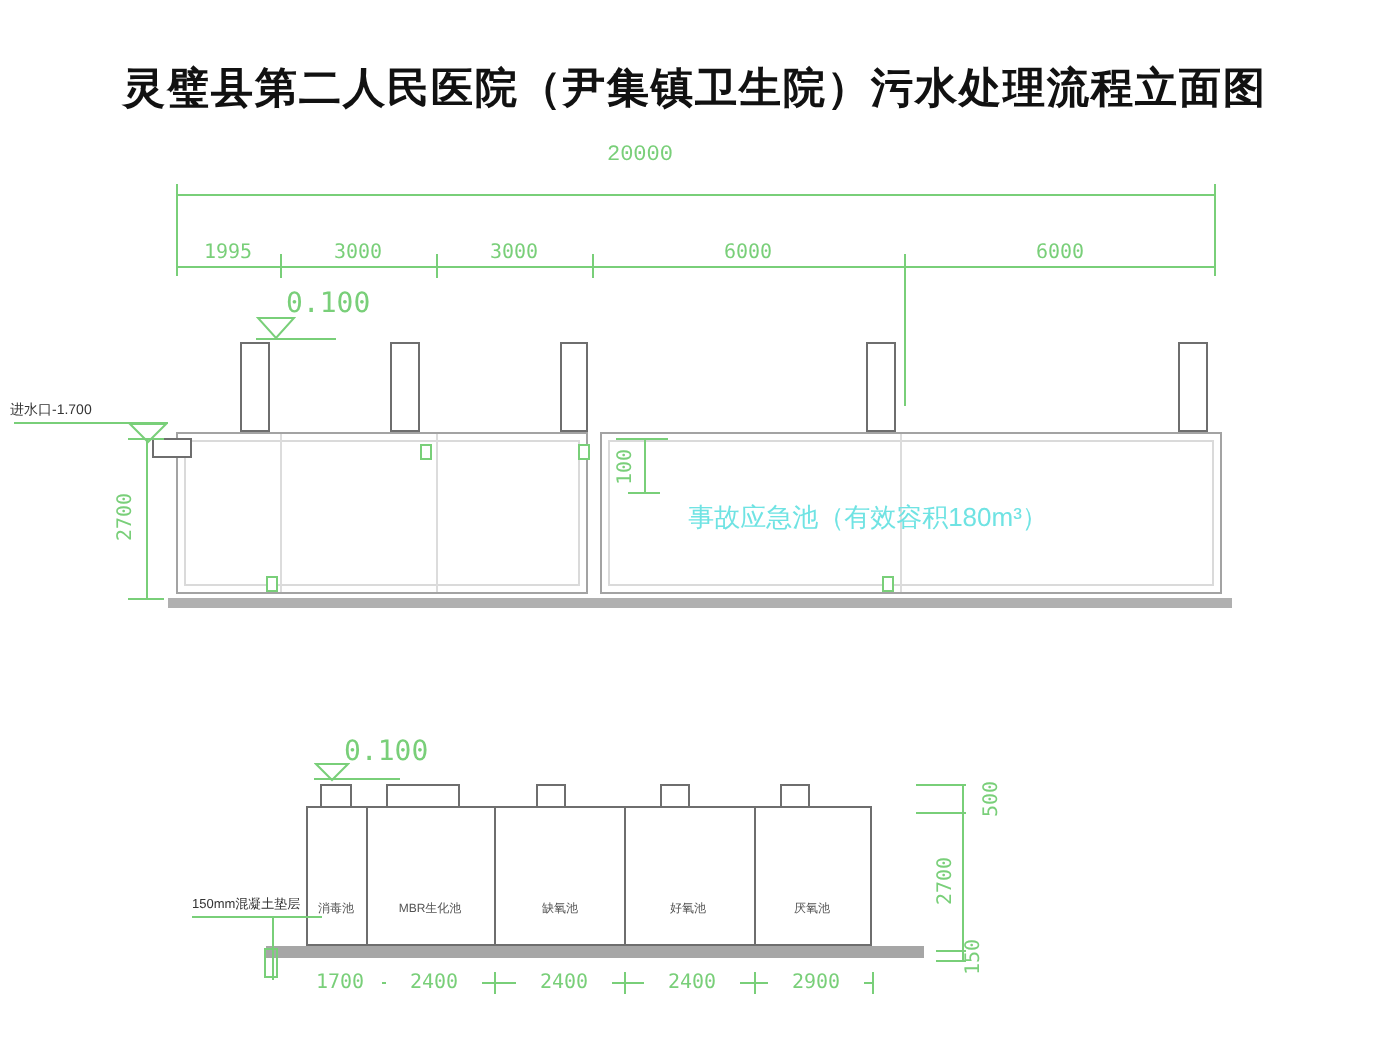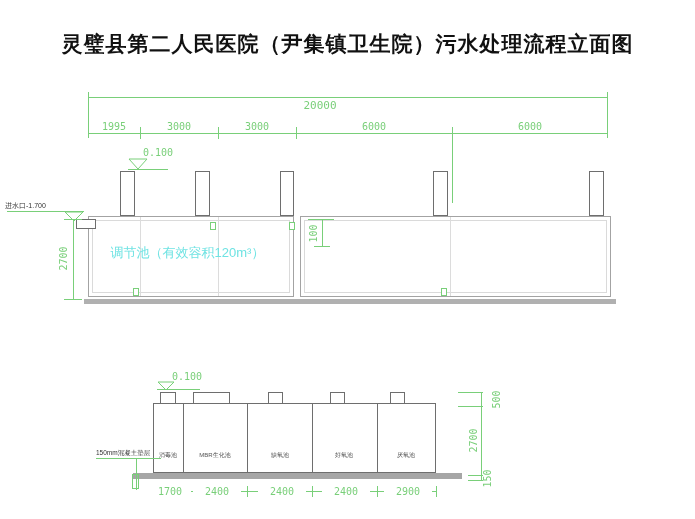--- a/index.html
+++ b/index.html
@@ -15,21 +15,21 @@
   .rect{position:absolute;border:1px solid #6e6e6e;background:#fff;box-sizing:border-box;}
   .tank{position:absolute;border:1px solid #a3a3a3;background:#fff;box-sizing:border-box;}
   .inner{position:absolute;border:1px solid #dadada;box-sizing:border-box;}
   .divl{position:absolute;width:1px;background:#dcdcdc;}
   .divd{position:absolute;width:1px;background:#6e6e6e;}
   .slab{position:absolute;background:#b0b0b0;}
   .gsq{position:absolute;width:6px;height:8px;border:1px solid #79cf79;background:#fff;box-sizing:border-box;}
   .grect{position:absolute;border:1px solid #79cf79;box-sizing:border-box;}
   
   .dim{position:absolute;color:#79cf79;font-size:10px;line-height:11px;white-space:nowrap;text-align:center;}
-  .dim.s9{font-size:10px;}
+  .dim.s9{font-size:14px;}
   .dim.s11{font-size:11px;}
   .dim.bg{background:#fff;padding:0 2px;}
   .rot{transform:rotate(-90deg);}
   .cyan{position:absolute;color:#6fe3e3;font-size:13px;line-height:16px;white-space:nowrap;text-align:center;
         font-family:"Liberation Sans","DejaVu Sans",sans-serif;}
   .tiny{position:absolute;color:#555;font-size:6px;line-height:8px;white-space:nowrap;text-align:center;
         font-family:"Liberation Sans","DejaVu Sans",sans-serif;}
   .note{position:absolute;color:#333;font-size:7px;line-height:9px;white-space:nowrap;
         font-family:"Liberation Sans","DejaVu Sans",sans-serif;}
   .lvl{position:absolute;}
@@ -37,21 +37,21 @@
 </head>
 <body>
 
 <div class="canvas">
 
   <div class="title">灵璧县第二人民医院（尹集镇卫生院）污水处理流程立面图</div>
 
   <div class="vl" style="left:88px;top:92px;height:46px;"></div>
   <div class="vl" style="left:607px;top:92px;height:46px;"></div>
   <div class="hl" style="left:88px;top:97px;width:520px;"></div>
-  <div class="dim s11" style="left:290px;top:100px;width:60px;">20000</div>
+  <div class="dim s11" style="left:290px;top:73px;width:60px;font-family:Liberation Mono, monospace;">20000</div>
 
   <div class="hl" style="left:88px;top:133px;width:520px;"></div>
   <div class="vl" style="left:140px;top:127px;height:12px;"></div>
   <div class="vl" style="left:218px;top:127px;height:12px;"></div>
   <div class="vl" style="left:296px;top:127px;height:12px;"></div>
   <div class="vl" style="left:452px;top:127px;height:76px;"></div>
   <div class="dim" style="left:89px;top:121px;width:50px;">1995</div>
   <div class="dim" style="left:154px;top:121px;width:50px;">3000</div>
   <div class="dim" style="left:232px;top:121px;width:50px;">3000</div>
   <div class="dim" style="left:349px;top:121px;width:50px;">6000</div>
@@ -75,21 +75,21 @@
   <div class="inner" style="left:304px;top:220px;width:303px;height:73px;"></div>
   <div class="divl" style="left:140px;top:217px;height:79px;"></div>
   <div class="divl" style="left:218px;top:217px;height:79px;"></div>
   <div class="divl" style="left:450px;top:217px;height:79px;"></div>
   <div class="gsq" style="left:210px;top:222px;"></div>
   <div class="gsq" style="left:289px;top:222px;"></div>
   <div class="gsq" style="left:133px;top:288px;"></div>
   <div class="gsq" style="left:441px;top:288px;"></div>
   <div class="slab" style="left:84px;top:299px;width:532px;height:5px;"></div>
 
-  <div class="cyan" style="left:90px;top:245px;width:195px;">调节池（有效容积120m³）</div>
+  <div class="cyan" style="left:328px;top:251px;width:212px;">事故应急池（有效容积180m³）</div>
 
   <div class="note" style="left:5px;top:201px;">进水口-1.700</div>
   <div class="hl" style="left:7px;top:211px;width:77px;"></div>
   <svg class="lvl" style="left:64px;top:211px;" width="20" height="11">
     <polygon points="1,1 19,1 10,10" fill="none" stroke="#79cf79" stroke-width="1"></polygon>
   </svg>
   <div class="rect" style="left:76px;top:219px;width:20px;height:10px;"></div>
 
   <div class="hl" style="left:64px;top:219px;width:18px;"></div>
   <div class="hl" style="left:64px;top:299px;width:18px;"></div>

